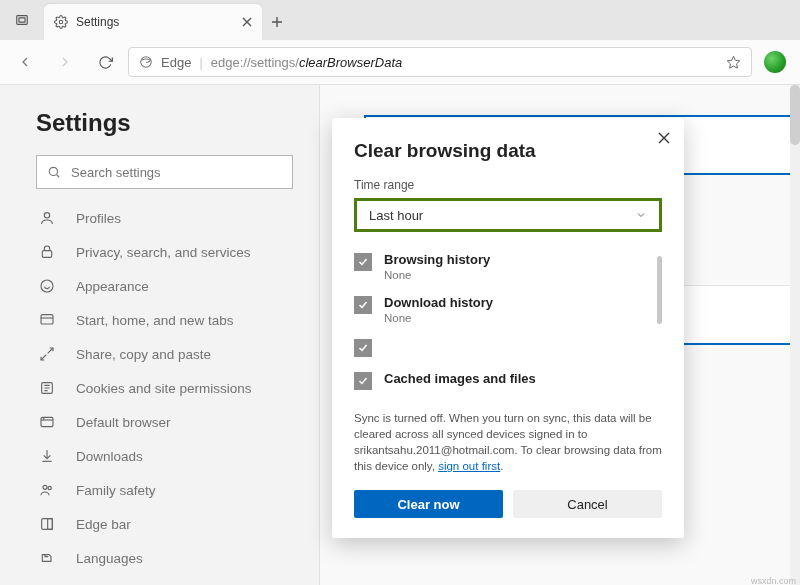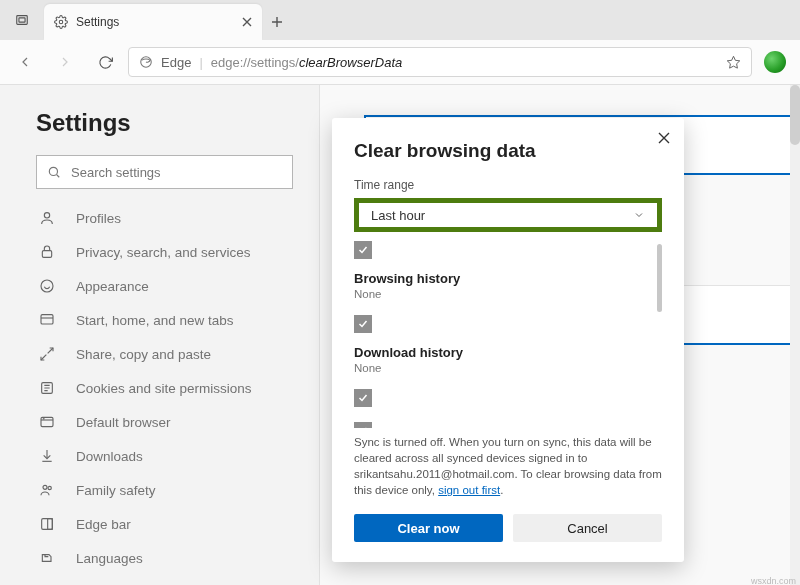--- a/index.html
+++ b/index.html
@@ -42,23 +42,23 @@
 .bg-card2 { position: absolute; left: 44px; top: 200px; right: 0; height: 60px; background: #fff; border: 1px solid #e3e3e3; border-right: none; border-bottom: 2px solid #0067c0; }
 .watermark { position: absolute; right: 4px; bottom: 2px; font-size: 9px; color: #bbb; }
 .main-scroll { position: absolute; right: 0; top: 0; width: 10px; height: 100%; background: #f0f0f0; }
 .main-scroll-thumb { position: absolute; right: 0; top: 0; width: 10px; height: 60px; background: #cfcfcf; border-radius: 5px; }
 
 
 .dialog { position: absolute; left: 332px; top: 118px; width: 352px; background: #fff; box-shadow: 0 6px 24px rgba(0,0,0,0.22); border-radius: 3px; padding: 22px 22px 20px 22px; }
 .dialog-close { position: absolute; top: 14px; right: 14px; color: #333; font-size: 14px; }
 .dialog h2 { font-size: 19px; font-weight: 600; color: #222; margin-bottom: 16px; }
 .field-label { font-size: 12px; color: #555; margin-bottom: 6px; }
-.select { border: 5px solid #4d7c0f; height: 34px; display: flex; align-items: center; padding: 0 12px; font-size: 13px; color: #333; justify-content: space-between; margin-bottom: 8px; }
+.select { border: 3px solid #4d7c0f; height: 34px; display: flex; align-items: center; padding: 0 12px; font-size: 13px; color: #333; justify-content: space-between; margin-bottom: 20px; }
 .checklist { max-height: 188px; overflow: hidden; position: relative; padding-right: 14px; }
-.check-row { display: flex; gap: 12px; margin-bottom: 14px; flex-direction: column; }
+.check-row { display: flex; gap: 12px; margin-bottom: 14px; }
 .checkbox { width: 18px; height: 18px; background: #8d8d8d; display: flex; align-items: center; justify-content: center; flex-shrink: 0; margin-top: 1px; }
 .checkbox svg { stroke: #fff; }
 .check-text .ct-title { font-size: 13px; font-weight: 600; color: #222; }
 .check-text .ct-sub { font-size: 11.5px; color: #777; margin-top: 2px; }
 .list-scroll { position: absolute; right: 0; top: 4px; width: 5px; height: 68px; background: #c7c7c7; border-radius: 3px; }
 .sync-note { font-size: 11.5px; color: #555; line-height: 1.4; margin-top: 6px; margin-bottom: 16px; }
 .sync-note a { color: #0067c0; text-decoration: underline; }
 .dialog-buttons { display: flex; gap: 10px; }
 .btn { flex: 1; height: 28px; font-size: 13px; display: flex; align-items: center; justify-content: center; border-radius: 2px; }
 .btn-primary { background: #0067c0; color: #fff; font-weight: 600; }

